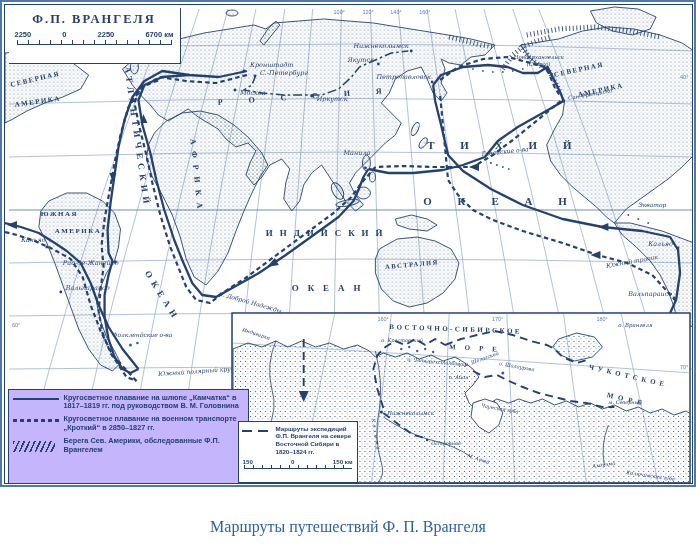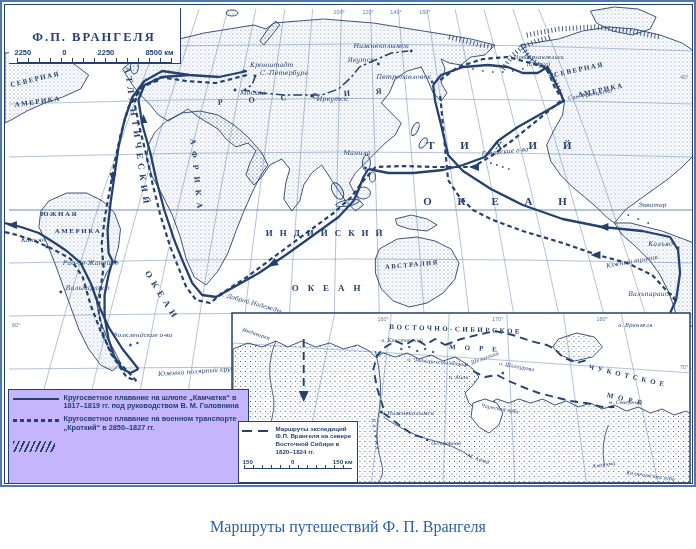--- a/index.html
+++ b/index.html
@@ -11,21 +11,21 @@
   .map-inner{position:absolute;top:1.5px;left:1.5px;right:1.5px;bottom:1.5px;
              border:1.5px solid #24416f;overflow:hidden;}
   svg{display:block;}
   
   .title-box{position:absolute;left:4px;top:3px;width:172px;height:56px;background:#fff;
              border:1.4px solid #24416f;border-top:none;border-left:none;box-sizing:border-box;
              padding:3px 4px 0 4px;color:#24416f;}
   .tb-line1{font-family:"Liberation Serif",serif;font-weight:bold;font-size:13px;
             letter-spacing:3px;text-align:center;}
   .tb-line2{font-family:"Liberation Serif",serif;font-weight:bold;font-size:12.5px;
-            letter-spacing:2px;text-align:center;margin-top:19px;}
+            letter-spacing:2px;text-align:center;margin-top:1px;}
   .sb-nums{display:flex;justify-content:space-between;font-size:7.5px;font-weight:bold;
            margin-top:3px;padding:0 2px;gap:16px;}
   .sbar{height:4px;margin:1px 4px 0 4px;border-bottom:1.4px solid #24416f;
         background:repeating-linear-gradient(90deg,#24416f 0 1px,transparent 1px 11px);}
   
   .legend-box{position:absolute;left:3px;top:384px;width:241px;height:95px;background:#c4b5fd;
               border:1.5px solid #24416f;box-sizing:border-box;padding:4px 3px 2px 4px;color:#24416f;}
   .lg-row{display:grid;grid-template-columns:46px 1fr;gap:5px;align-items:start;margin-bottom:4px;}
   .lg-txt{font-size:7.3px;font-weight:600;line-height:1.22;}
   .sym{margin-top:4px;height:0;}
@@ -322,36 +322,37 @@
           </g>
         </g>
       </svg>
 
       <div class="title-box">
         <div class="tb-line2">Ф.П. ВРАНГЕЛЯ</div>
         <div class="sb-nums">
           <span>2250</span>
           <span>0</span>
           <span>2250</span>
-          <span>8500 км</span>
+          <span>6700 км</span>
         </div>
         <div class="sbar"></div>
       </div>
 
       <div class="legend-box">
         <div class="lg-row">
           <span class="sym sym-solid"></span>
           <span class="lg-txt">Кругосветное плавание на шлюпе „Камчатка“ в 1817–1819 гг. под руководством В. М. Головнина</span>
         </div>
         <div class="lg-row">
           <span class="sym sym-dashed"></span>
           <span class="lg-txt">Кругосветное плавание на военном транспорте „Кроткий“ в 2850–1827 гг.</span>
         </div>
         <div class="lg-row">
           <span class="sym sym-hatch"></span>
+          <span class="lg-txt">Берега Сев. Америки, обследованные Ф.П. Врангелем</span>
         </div>
       </div>
 
       <div class="inset-legend">
         <div class="il-row">
           <span class="il-sym"></span>
           <span class="il-txt">Маршруты экспедиций Ф.П. Врангеля на севере Восточной Сибири в 1820–1824 гг.</span>
         </div>
         <div class="il-nums">
           <span>150</span>

